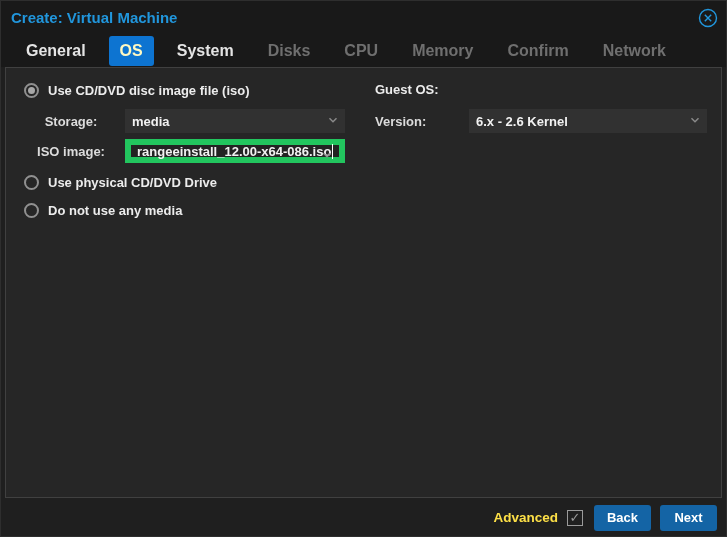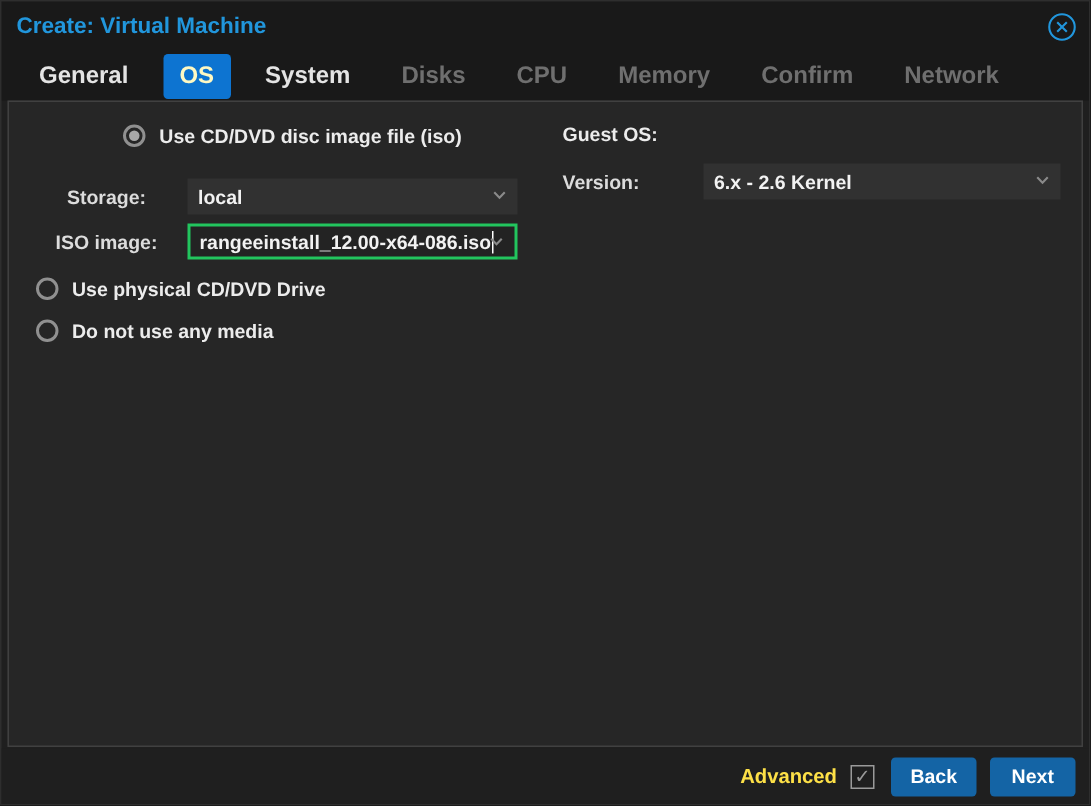--- a/index.html
+++ b/index.html
@@ -29,35 +29,35 @@
   .tab.selected{background:#0d74d1;color:#fef9c3;}
   .tab.disabled{color:#6f6f6f;cursor:default;}
   
   .panel{
     position:absolute;left:4px;right:4px;top:66px;bottom:38px;
     background:#262626;border:1px solid #404040;
   }
   .col-left{position:absolute;left:0;top:0;width:360px;}
   .col-right{position:absolute;left:365px;top:0;width:350px;}
   .radio-row{display:flex;align-items:center;gap:9px;padding-left:18px;height:16px;font-weight:700;color:#ececec;cursor:pointer;}
-  .radio-row.first{margin-top:14px;margin-bottom:21px;justify-content:center;}
+  .radio-row.first{margin-top:14px;margin-bottom:11px;}
   .radio-row.second{margin-top:11px;margin-bottom:12px;}
   .radio{
     width:15px;height:15px;border:2px solid #909090;border-radius:50%;
     flex:0 0 auto;display:flex;align-items:center;justify-content:center;background:transparent;
   }
   .radio.checked::after{content:"";width:7px;height:7px;border-radius:50%;background:#a8a8a8;display:block;}
   .form-row{display:flex;align-items:center;margin:0 0 6px 18px;height:24px;}
   .form-label{width:101px;text-align:center;padding-right:7px;font-weight:700;color:#dcdcdc;flex:0 0 auto;}
   .field{
     width:220px;height:24px;background:#313131;display:flex;align-items:center;
     padding-left:7px;font-weight:700;color:#f2f2f2;position:relative;cursor:pointer;
   }
   .field .chev{position:absolute;right:6px;top:5px;}
-  .field.focused{background:#232323;border:2px solid #22c55e;padding-left:6px;}
+  .field.focused{background:#232323;border:6px solid #22c55e;padding-left:6px;}
   .field .val{white-space:nowrap;overflow:hidden;}
   .caret{display:inline-block;width:1px;height:15px;background:#fff;margin-left:1px;vertical-align:middle;}
   .heading-row{margin-top:14px;margin-bottom:11px;height:16px;font-weight:700;color:#ececec;}
   .col-right .form-row{margin-left:0;}
   .col-right .form-label{width:98px;text-align:left;padding-right:0;padding-left:4px;}
   .col-right .field{width:238px;}
   
   .footer{
     position:absolute;left:0;right:0;bottom:0;height:37px;background:#1f1f1f;
     display:flex;align-items:center;justify-content:flex-end;gap:9px;padding-right:9px;
@@ -105,21 +105,21 @@
     <div class="col-left">
 
       <div class="radio-row first">
         <span class="radio checked"></span>
         <span>Use CD/DVD disc image file (iso)</span>
       </div>
 
       <div class="form-row">
         <div class="form-label">Storage:</div>
         <div class="field">
-          <span class="val">local</span>
+          <span class="val">media</span>
           <span class="chev">
             <svg width="12" height="12" viewBox="0 0 12 12">
                 <path d="M2.5 4.2 L6 7.8 L9.5 4.2" fill="none" stroke="#8a8a8a" stroke-width="1.4"></path>
               </svg>
           </span>
         </div>
       </div>
 
       <div class="form-row">
         <div class="form-label">ISO image:</div>

